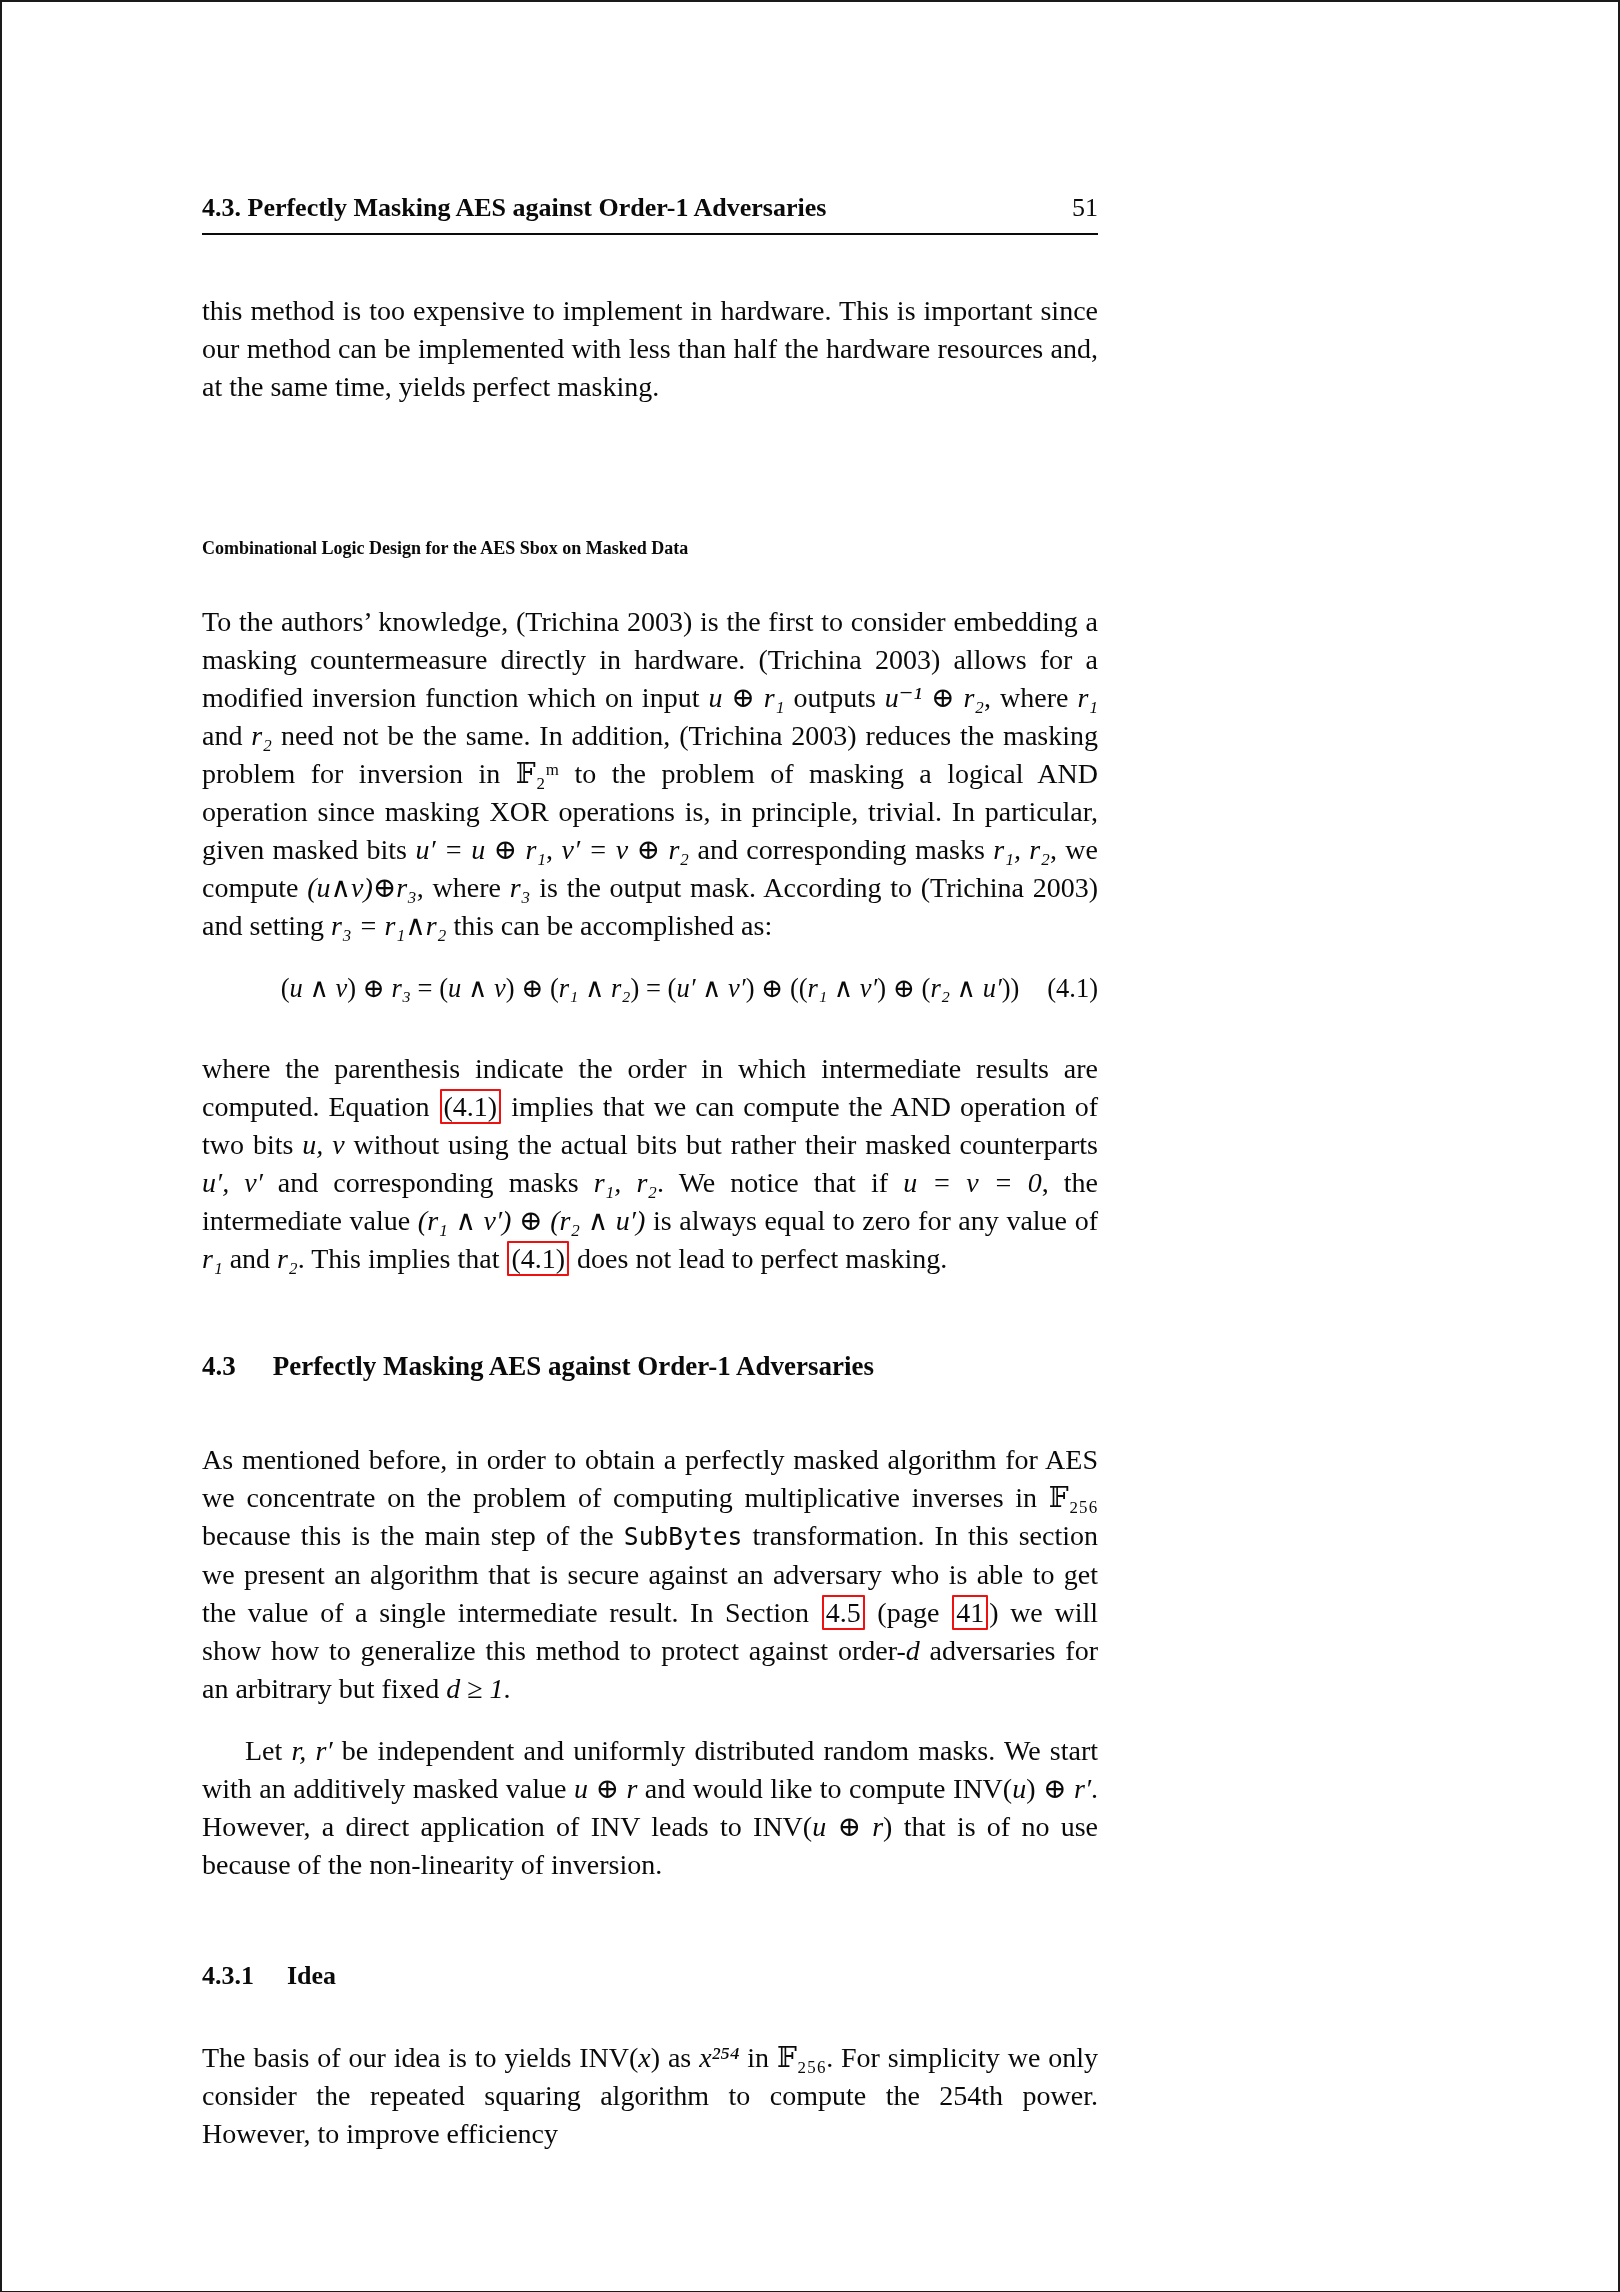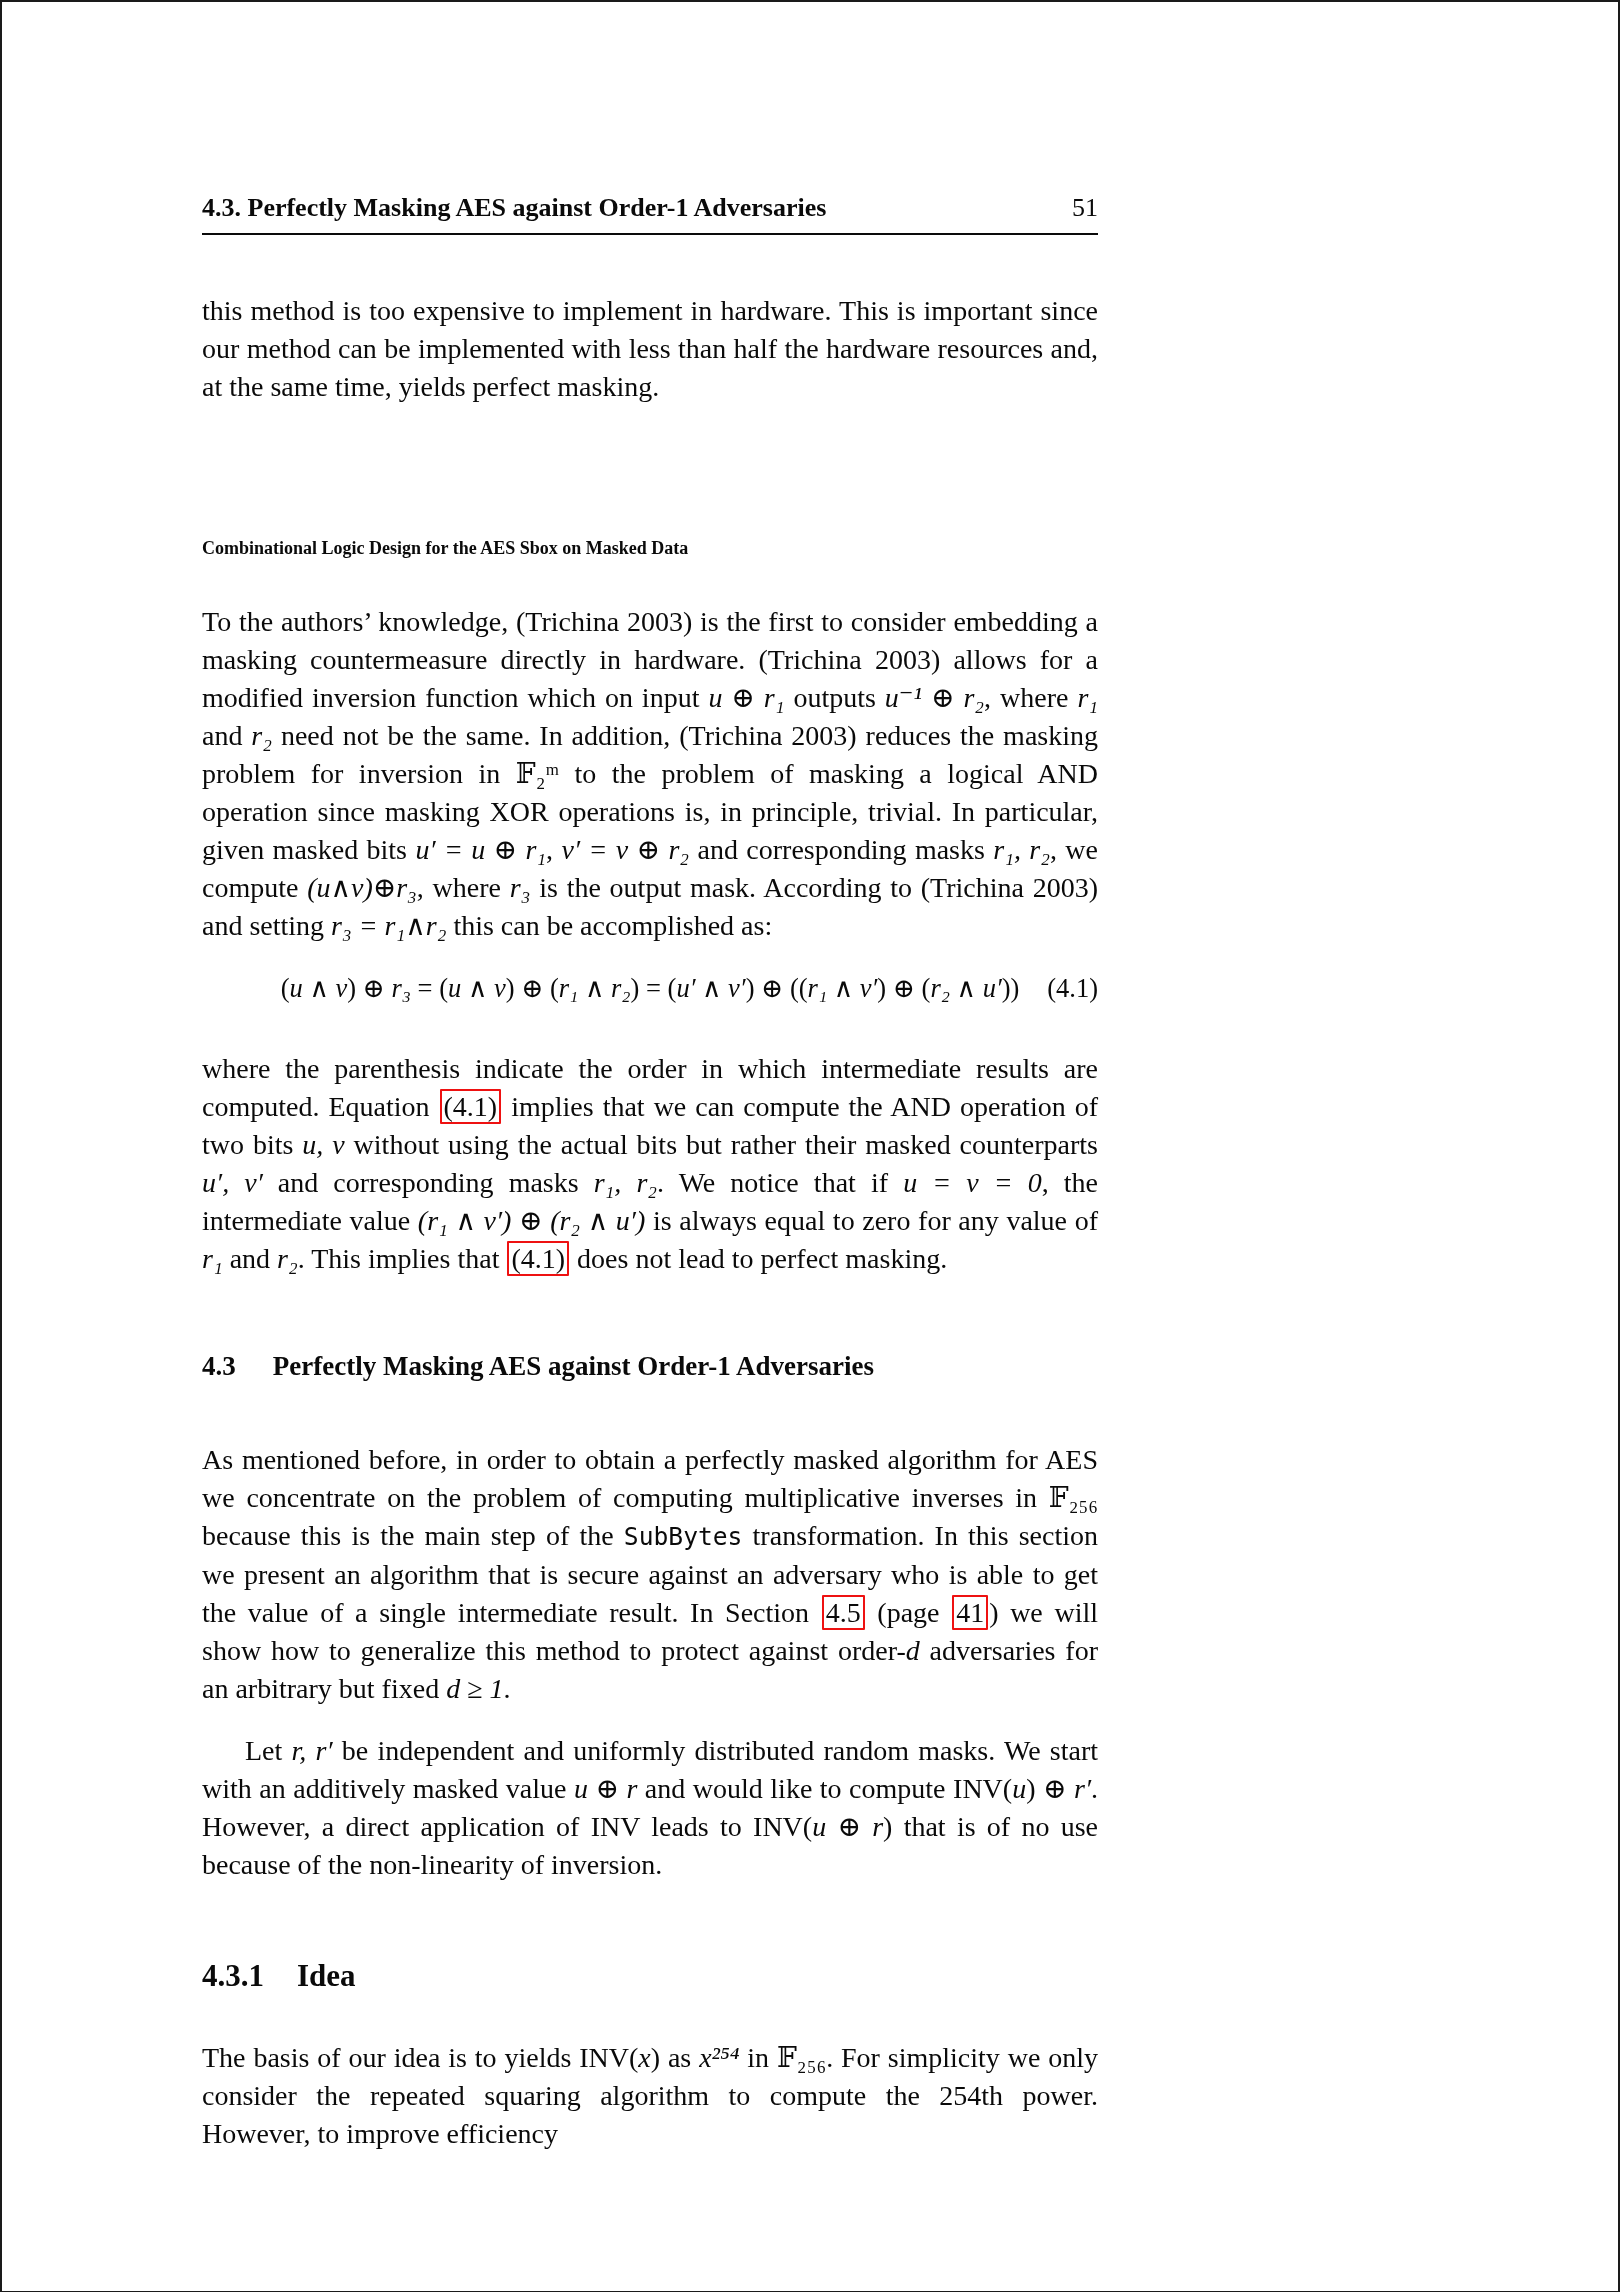--- a/index.html
+++ b/index.html
@@ -53,21 +53,21 @@
     line-height: 35px;
   }
   .section-heading {
     font-size: 39px;
     font-weight: bold;
     margin: 65px 0 51px 0;
     line-height: 47px;
   }
   .section-heading .sec-num { margin-right: 37px; }
   .subsection-heading {
-    font-size: 31px;
+    font-size: 26px;
     font-weight: bold;
     margin: 73px 0 45px 0;
     line-height: 37px;
   }
   .subsection-heading .sec-num { margin-right: 33px; }
 
   .equation {
     position: relative;
     font-size: 26.5px;
     line-height: 41px;

